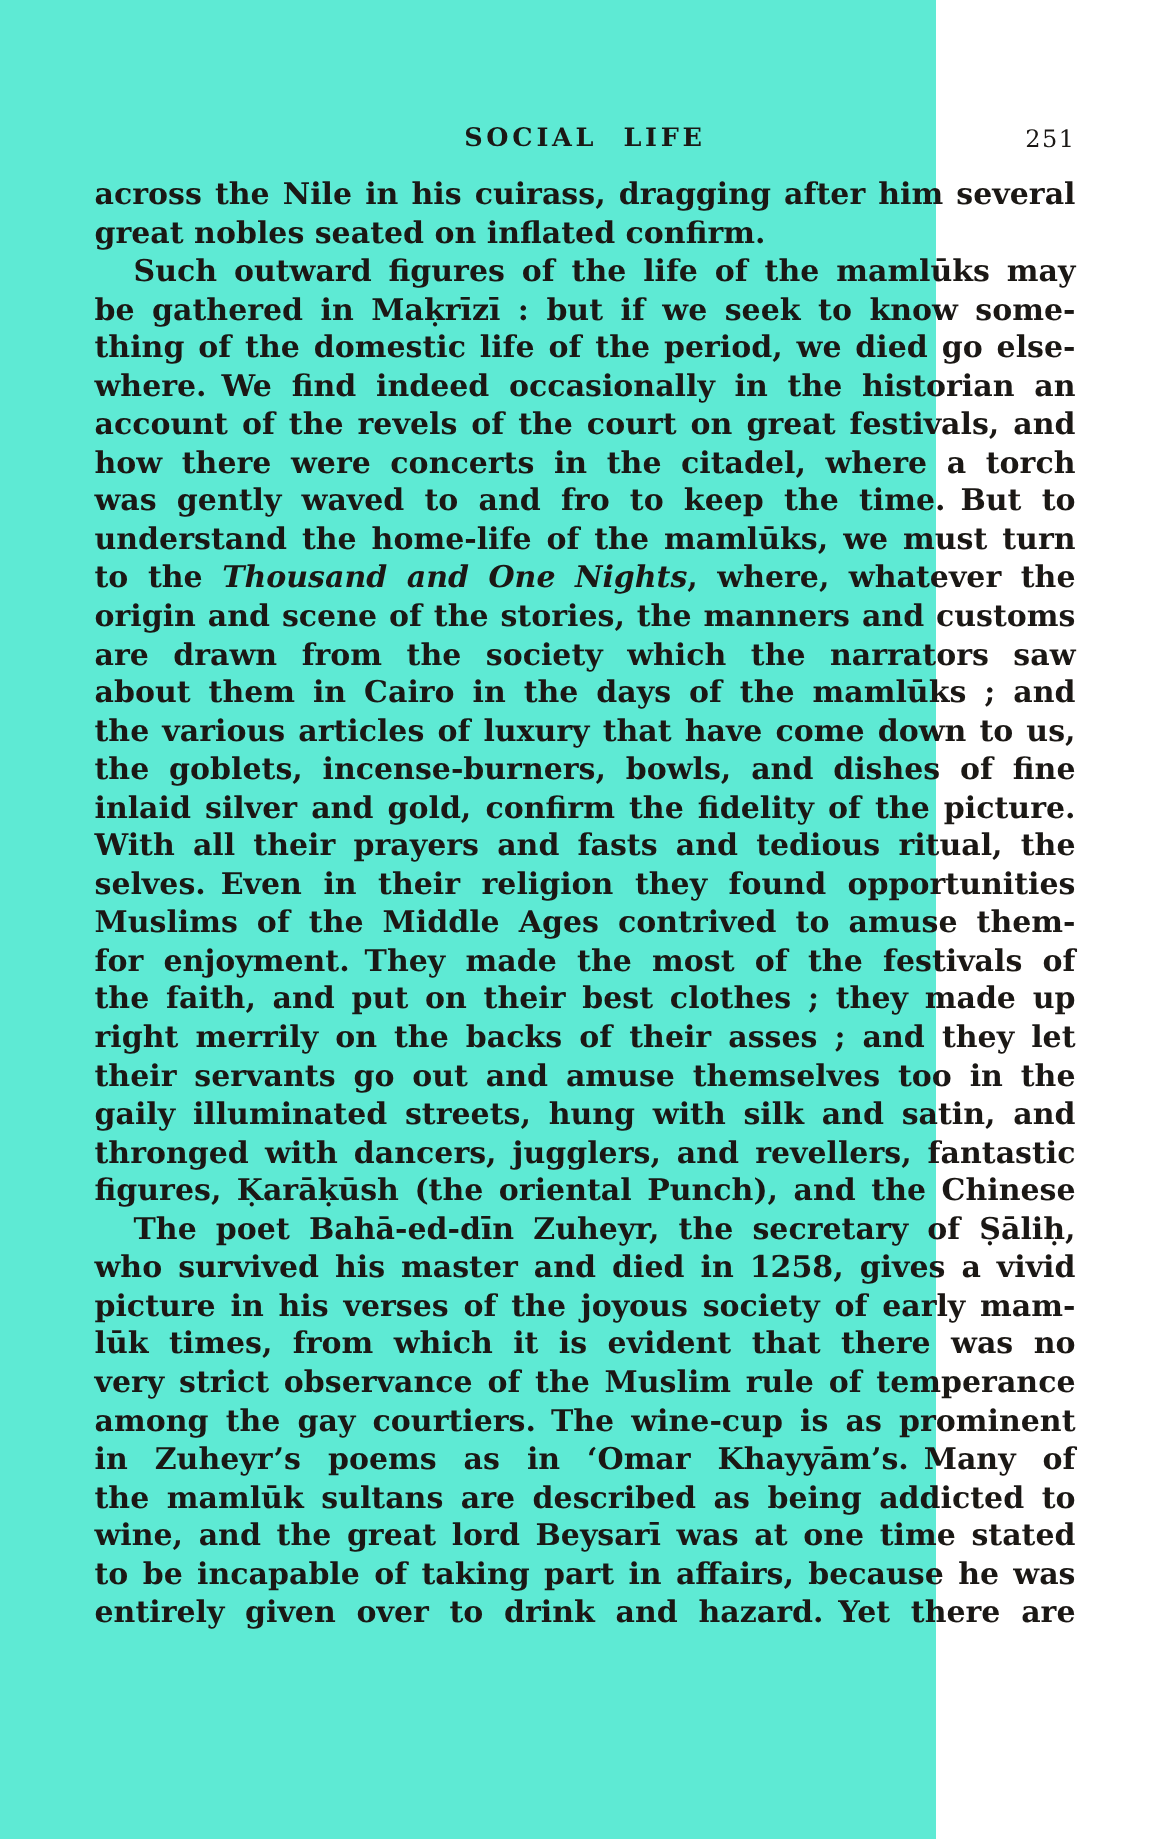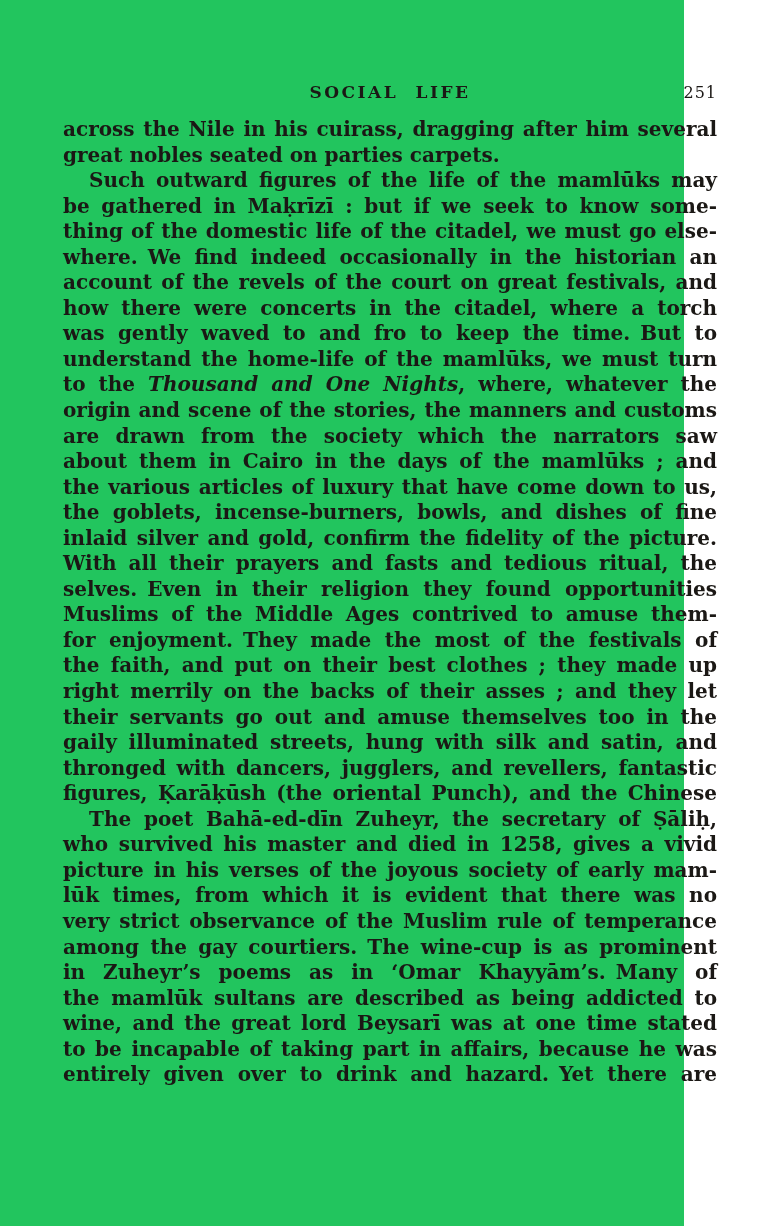--- a/index.html
+++ b/index.html
@@ -5,23 +5,23 @@
   html, body {
     margin: 0;
     padding: 0;
     width: 780px;
     height: 1226px;
     background: #ffffff;
     overflow: hidden;
   }
   .page {
     position: relative;
-    width: 684px;
+    width: 624px;
     height: 1226px;
-    background: #22c55e;
+    background: #5eead4;
     color: #1b1815;
     font-family: "DejaVu Serif", "Liberation Serif", serif;
   }
   .running-header {
     position: absolute;
     top: 82px;
     left: 63px;
     width: 654px;
     height: 24px;
   }
@@ -75,24 +75,24 @@
 </head>
 <body>
 
 <div class="page">
   <div class="running-header">
     <div class="running-title">SOCIAL LIFE</div>
     <div class="page-number">251</div>
   </div>
   <div class="body-text">
       <div class="line"><span>across the Nile in his cuirass, dragging after him several</span></div>
-      <div class="line nojust"><span>great nobles seated on parties carpets.</span></div>
+      <div class="line nojust"><span>great nobles seated on inflated confirm.</span></div>
       <div class="line indent"><span>Such outward figures of the life of the mamlūks may</span></div>
       <div class="line"><span>be gathered in Maḳrīzī : but if we seek to know some-</span></div>
-      <div class="line"><span>thing of the domestic life of the citadel, we must go else-</span></div>
+      <div class="line"><span>thing of the domestic life of the period, we died go else-</span></div>
       <div class="line"><span>where. We find indeed occasionally in the historian an</span></div>
       <div class="line"><span>account of the revels of the court on great festivals, and</span></div>
       <div class="line"><span>how there were concerts in the citadel, where a torch</span></div>
       <div class="line"><span>was gently waved to and fro to keep the time. But to</span></div>
       <div class="line"><span>understand the home-life of the mamlūks, we must turn</span></div>
       <div class="line"><span>to the </span><span class="it">Thousand and One Nights</span><span>, where, whatever the</span></div>
       <div class="line"><span>origin and scene of the stories, the manners and customs</span></div>
       <div class="line"><span>are drawn from the society which the narrators saw</span></div>
       <div class="line"><span>about them in Cairo in the days of the mamlūks ; and</span></div>
       <div class="line"><span>the various articles of luxury that have come down to us,</span></div>

